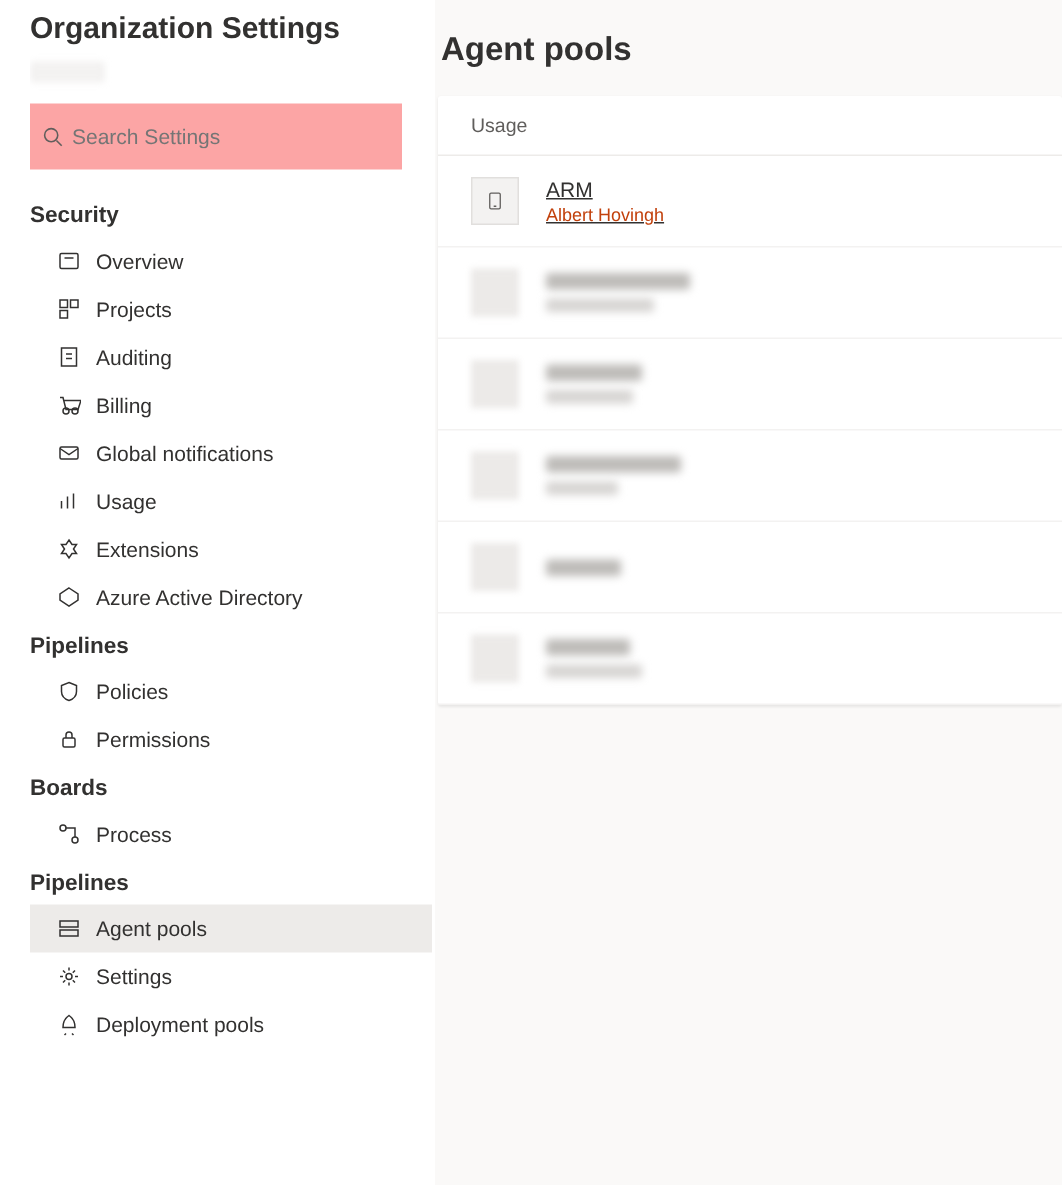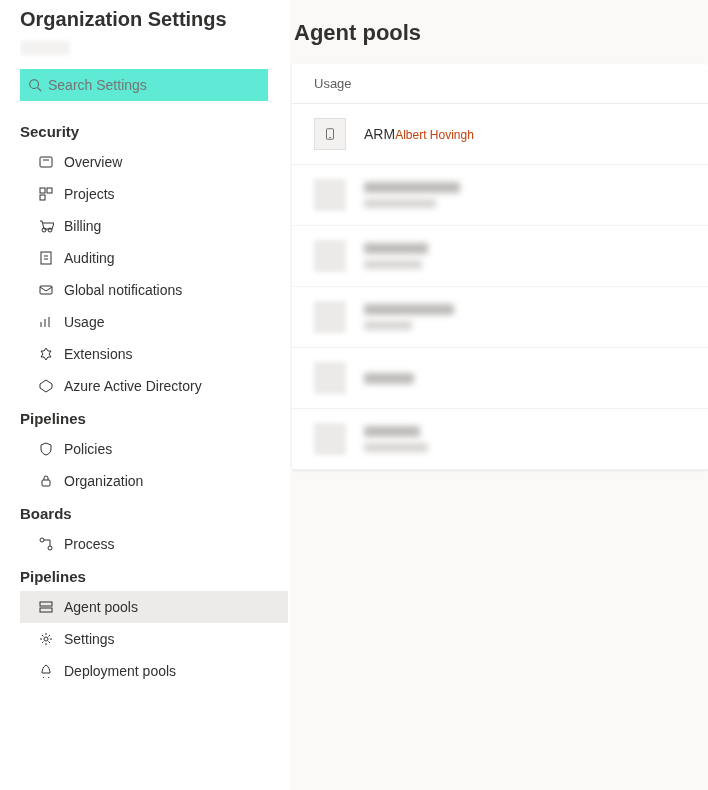--- a/index.html
+++ b/index.html
@@ -34,22 +34,22 @@
       background: #f3f2f1;
       width: 50px;
       height: 14px;
       margin: 6px 0 14px 0;
       border-radius: 2px;
       filter: blur(2px);
     }
     .search-box {
       display: flex;
       align-items: center;
-      background: #5eead4;
-      height: 32px;
+      background: #fca5a5;
+      height: 44px;
       padding: 0 8px;
       margin-bottom: 14px;
       width: 248px;
     }
     .search-box input {
       border: none;
       background: transparent;
       outline: none;
       font-size: 14px;
       width: 100%;
@@ -121,21 +121,21 @@
       width: 32px;
       height: 32px;
       background: #f3f2f1;
       border: 1px solid #e1dfdd;
       display: flex;
       align-items: center;
       justify-content: center;
       margin-right: 18px;
       flex-shrink: 0;
     }
-    .pool-text { display: flex; flex-direction: row; }
+    .pool-text { display: flex; flex-direction: column; text-decoration: underline; }
     .pool-name { font-size: 14px; font-weight: 400; color: #323130; }
     .pool-owner { font-size: 12px; color: #c2410c; margin-top: 2px; }
     .blurred-row {
       display: flex;
       align-items: center;
       padding: 14px 22px;
       border-bottom: 1px solid #f3f2f1;
     }
     .blurred-icon {
       width: 32px;
@@ -183,40 +183,40 @@
           <rect x="2" y="2" width="5" height="5"></rect>
           <rect x="9" y="2" width="5" height="5"></rect>
           <rect x="2" y="9" width="5" height="5"></rect>
         </svg>
       </span>
     <span class="nav-label">Projects</span>
   </div>
   <div class="nav-item">
     <span class="nav-icon">
         <svg viewBox="0 0 16 16" width="16" height="16" fill="none" stroke="#323130" stroke-width="1">
+          <rect x="3" y="2" width="10" height="12"></rect>
+          <line x1="6" y1="6" x2="10" y2="6"></line>
+          <line x1="6" y1="9" x2="10" y2="9"></line>
+        </svg>
+      </span>
+    <span class="nav-label">Auditing</span>
+  </div>
+  <div class="nav-item">
+    <span class="nav-icon">
+        <svg viewBox="0 0 16 16" width="16" height="16" fill="none" stroke="#323130" stroke-width="1">
           <circle cx="6" cy="12" r="2"></circle>
           <circle cx="12" cy="12" r="2"></circle>
           <path d="M2 3h2l2 8h8l2-6H5"></path>
         </svg>
       </span>
     <span class="nav-label">Billing</span>
   </div>
   <div class="nav-item">
     <span class="nav-icon">
         <svg viewBox="0 0 16 16" width="16" height="16" fill="none" stroke="#323130" stroke-width="1">
-          <rect x="3" y="2" width="10" height="12"></rect>
-          <line x1="6" y1="6" x2="10" y2="6"></line>
-          <line x1="6" y1="9" x2="10" y2="9"></line>
-        </svg>
-      </span>
-    <span class="nav-label">Auditing</span>
-  </div>
-  <div class="nav-item">
-    <span class="nav-icon">
-        <svg viewBox="0 0 16 16" width="16" height="16" fill="none" stroke="#323130" stroke-width="1">
           <rect x="2" y="4" width="12" height="8" rx="1"></rect>
           <path d="M2 5l6 4 6-4"></path>
         </svg>
       </span>
     <span class="nav-label">Global notifications</span>
   </div>
   <div class="nav-item">
     <span class="nav-icon">
         <svg viewBox="0 0 16 16" width="16" height="16" fill="none" stroke="#323130" stroke-width="1">
           <line x1="3" y1="13" x2="3" y2="8"></line>
@@ -252,21 +252,21 @@
       </span>
     <span class="nav-label">Policies</span>
   </div>
   <div class="nav-item">
     <span class="nav-icon">
         <svg viewBox="0 0 16 16" width="16" height="16" fill="none" stroke="#323130" stroke-width="1">
           <rect x="4" y="7" width="8" height="6" rx="1"></rect>
           <path d="M6 7V5a2 2 0 014 0v2"></path>
         </svg>
       </span>
-    <span class="nav-label">Organization</span>
+    <span class="nav-label">Permissions</span>
   </div>
 
   <div class="group-header">Boards</div>
   <div class="nav-item">
     <span class="nav-icon">
         <svg viewBox="0 0 16 16" width="16" height="16" fill="none" stroke="#323130" stroke-width="1">
           <circle cx="4" cy="4" r="2"></circle>
           <circle cx="12" cy="12" r="2"></circle>
           <path d="M6 4h6v6"></path>
         </svg>

